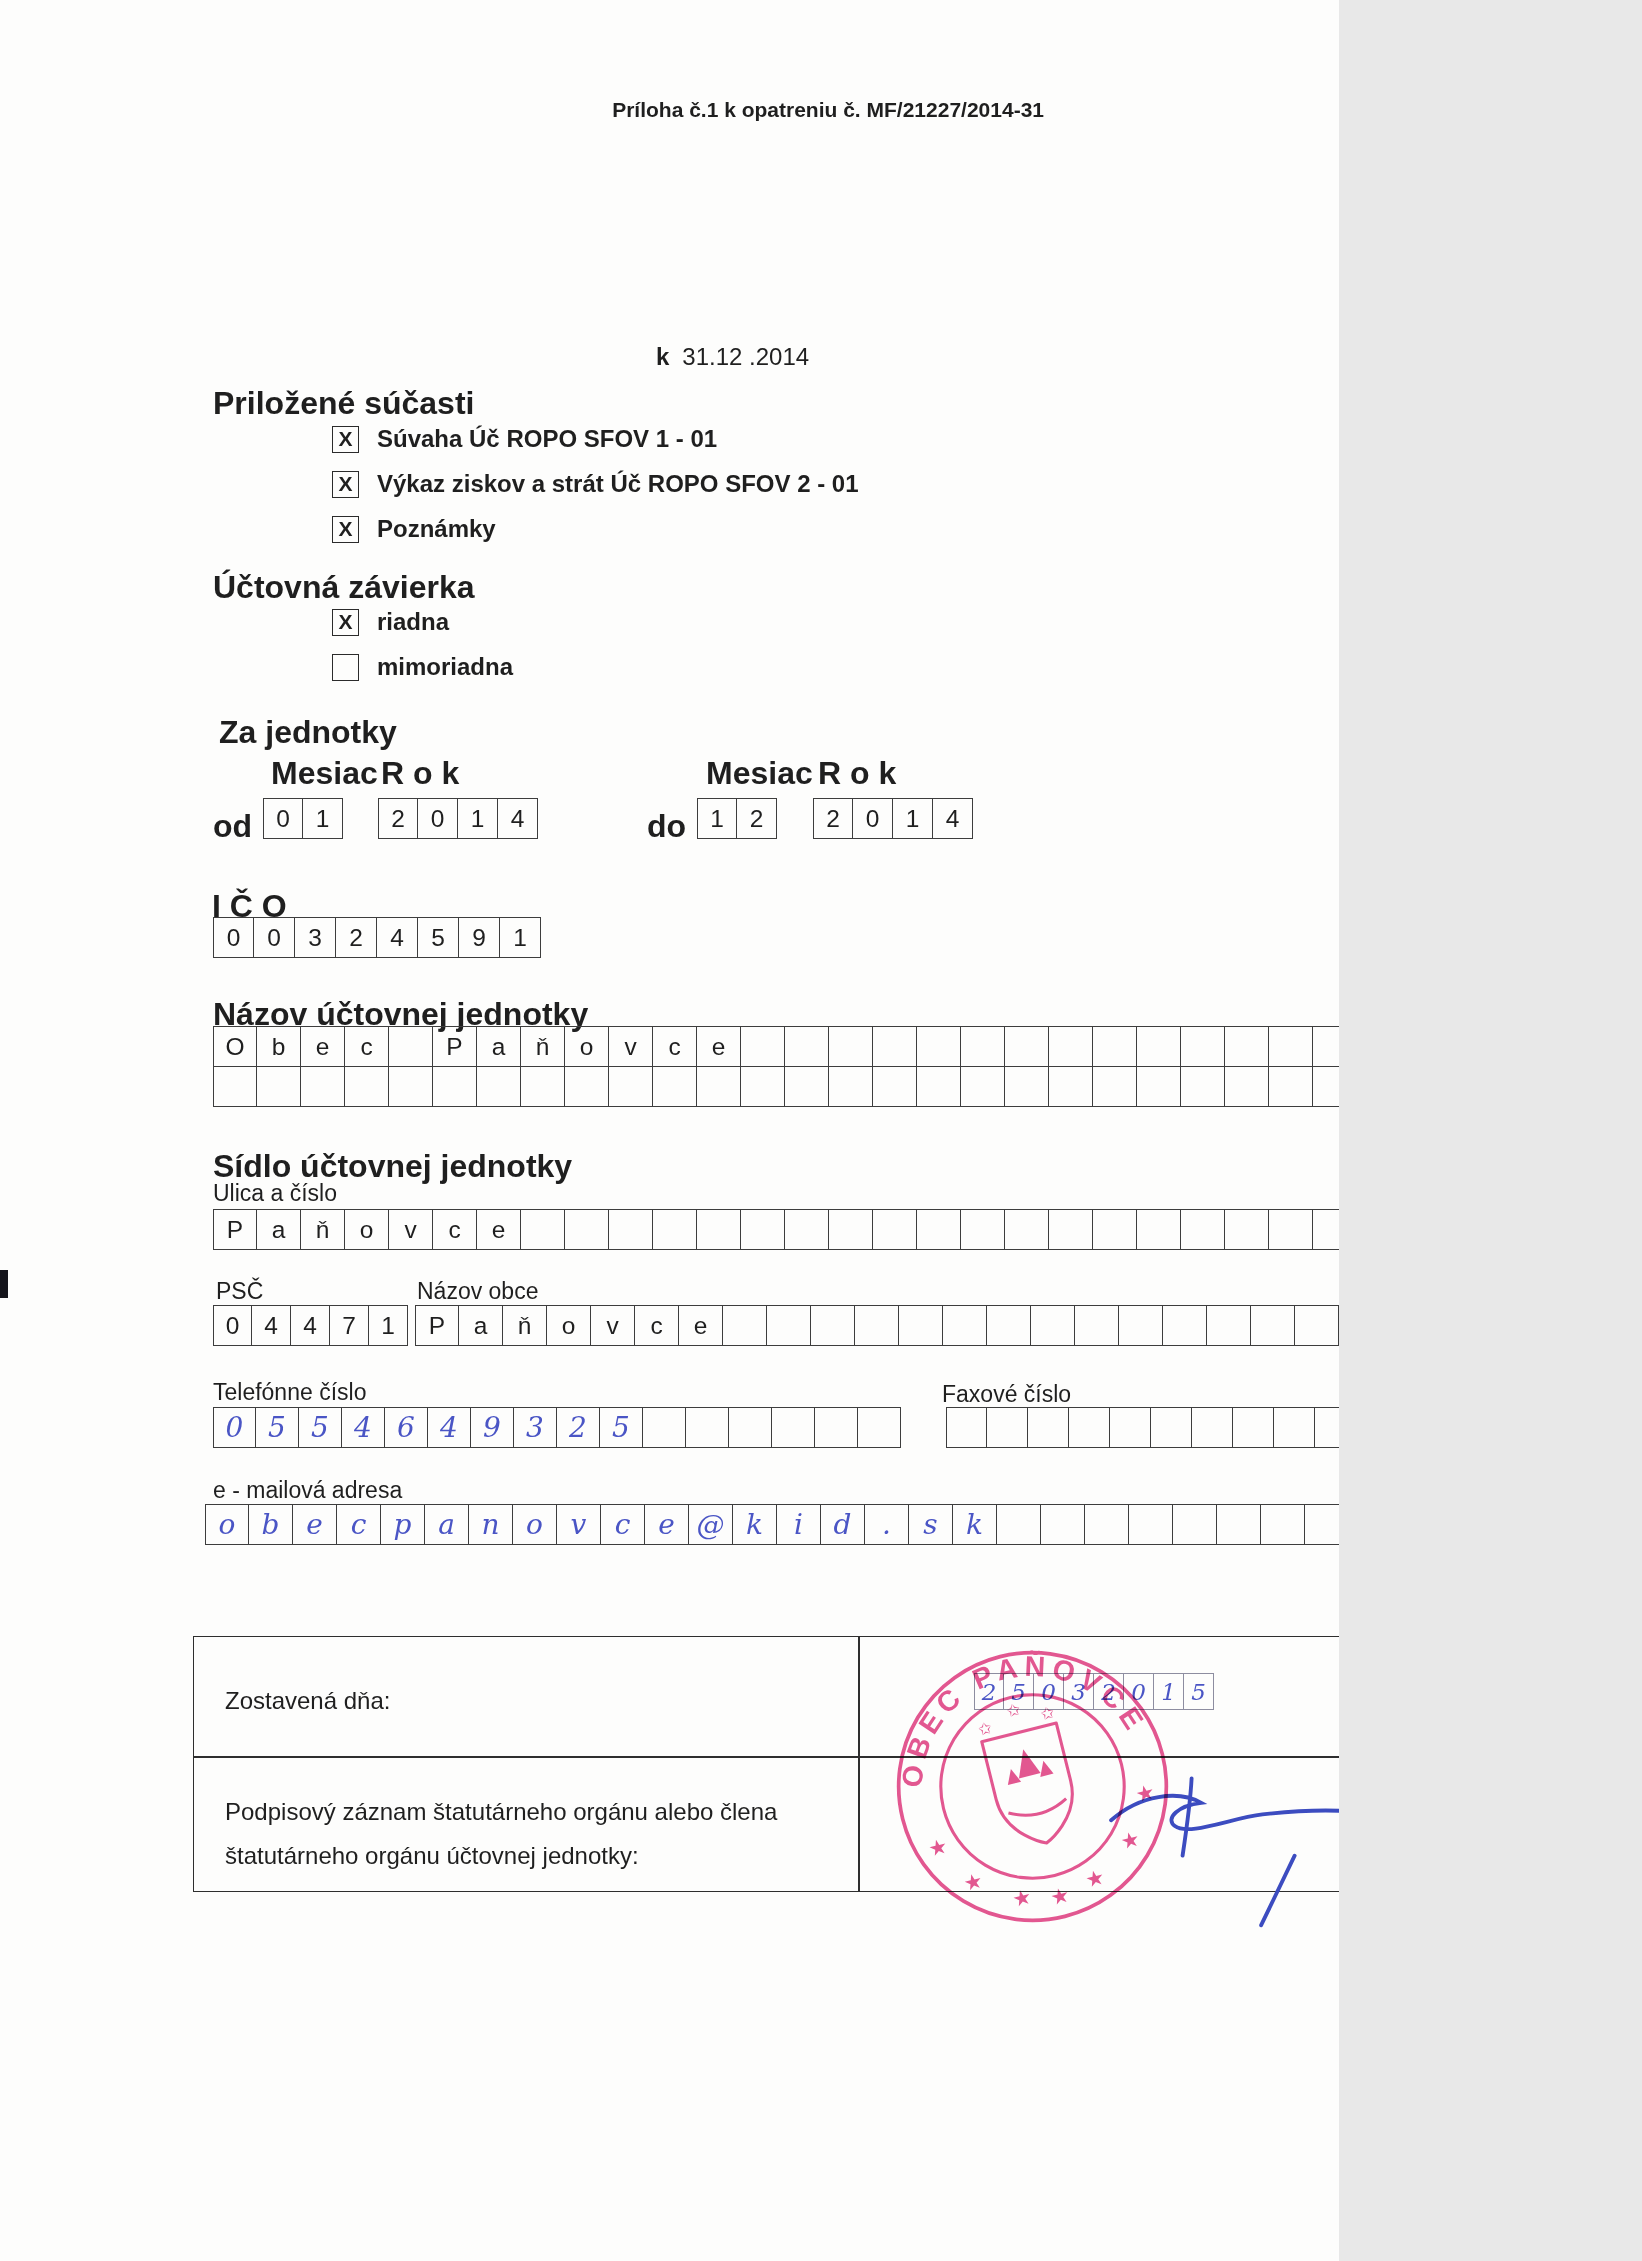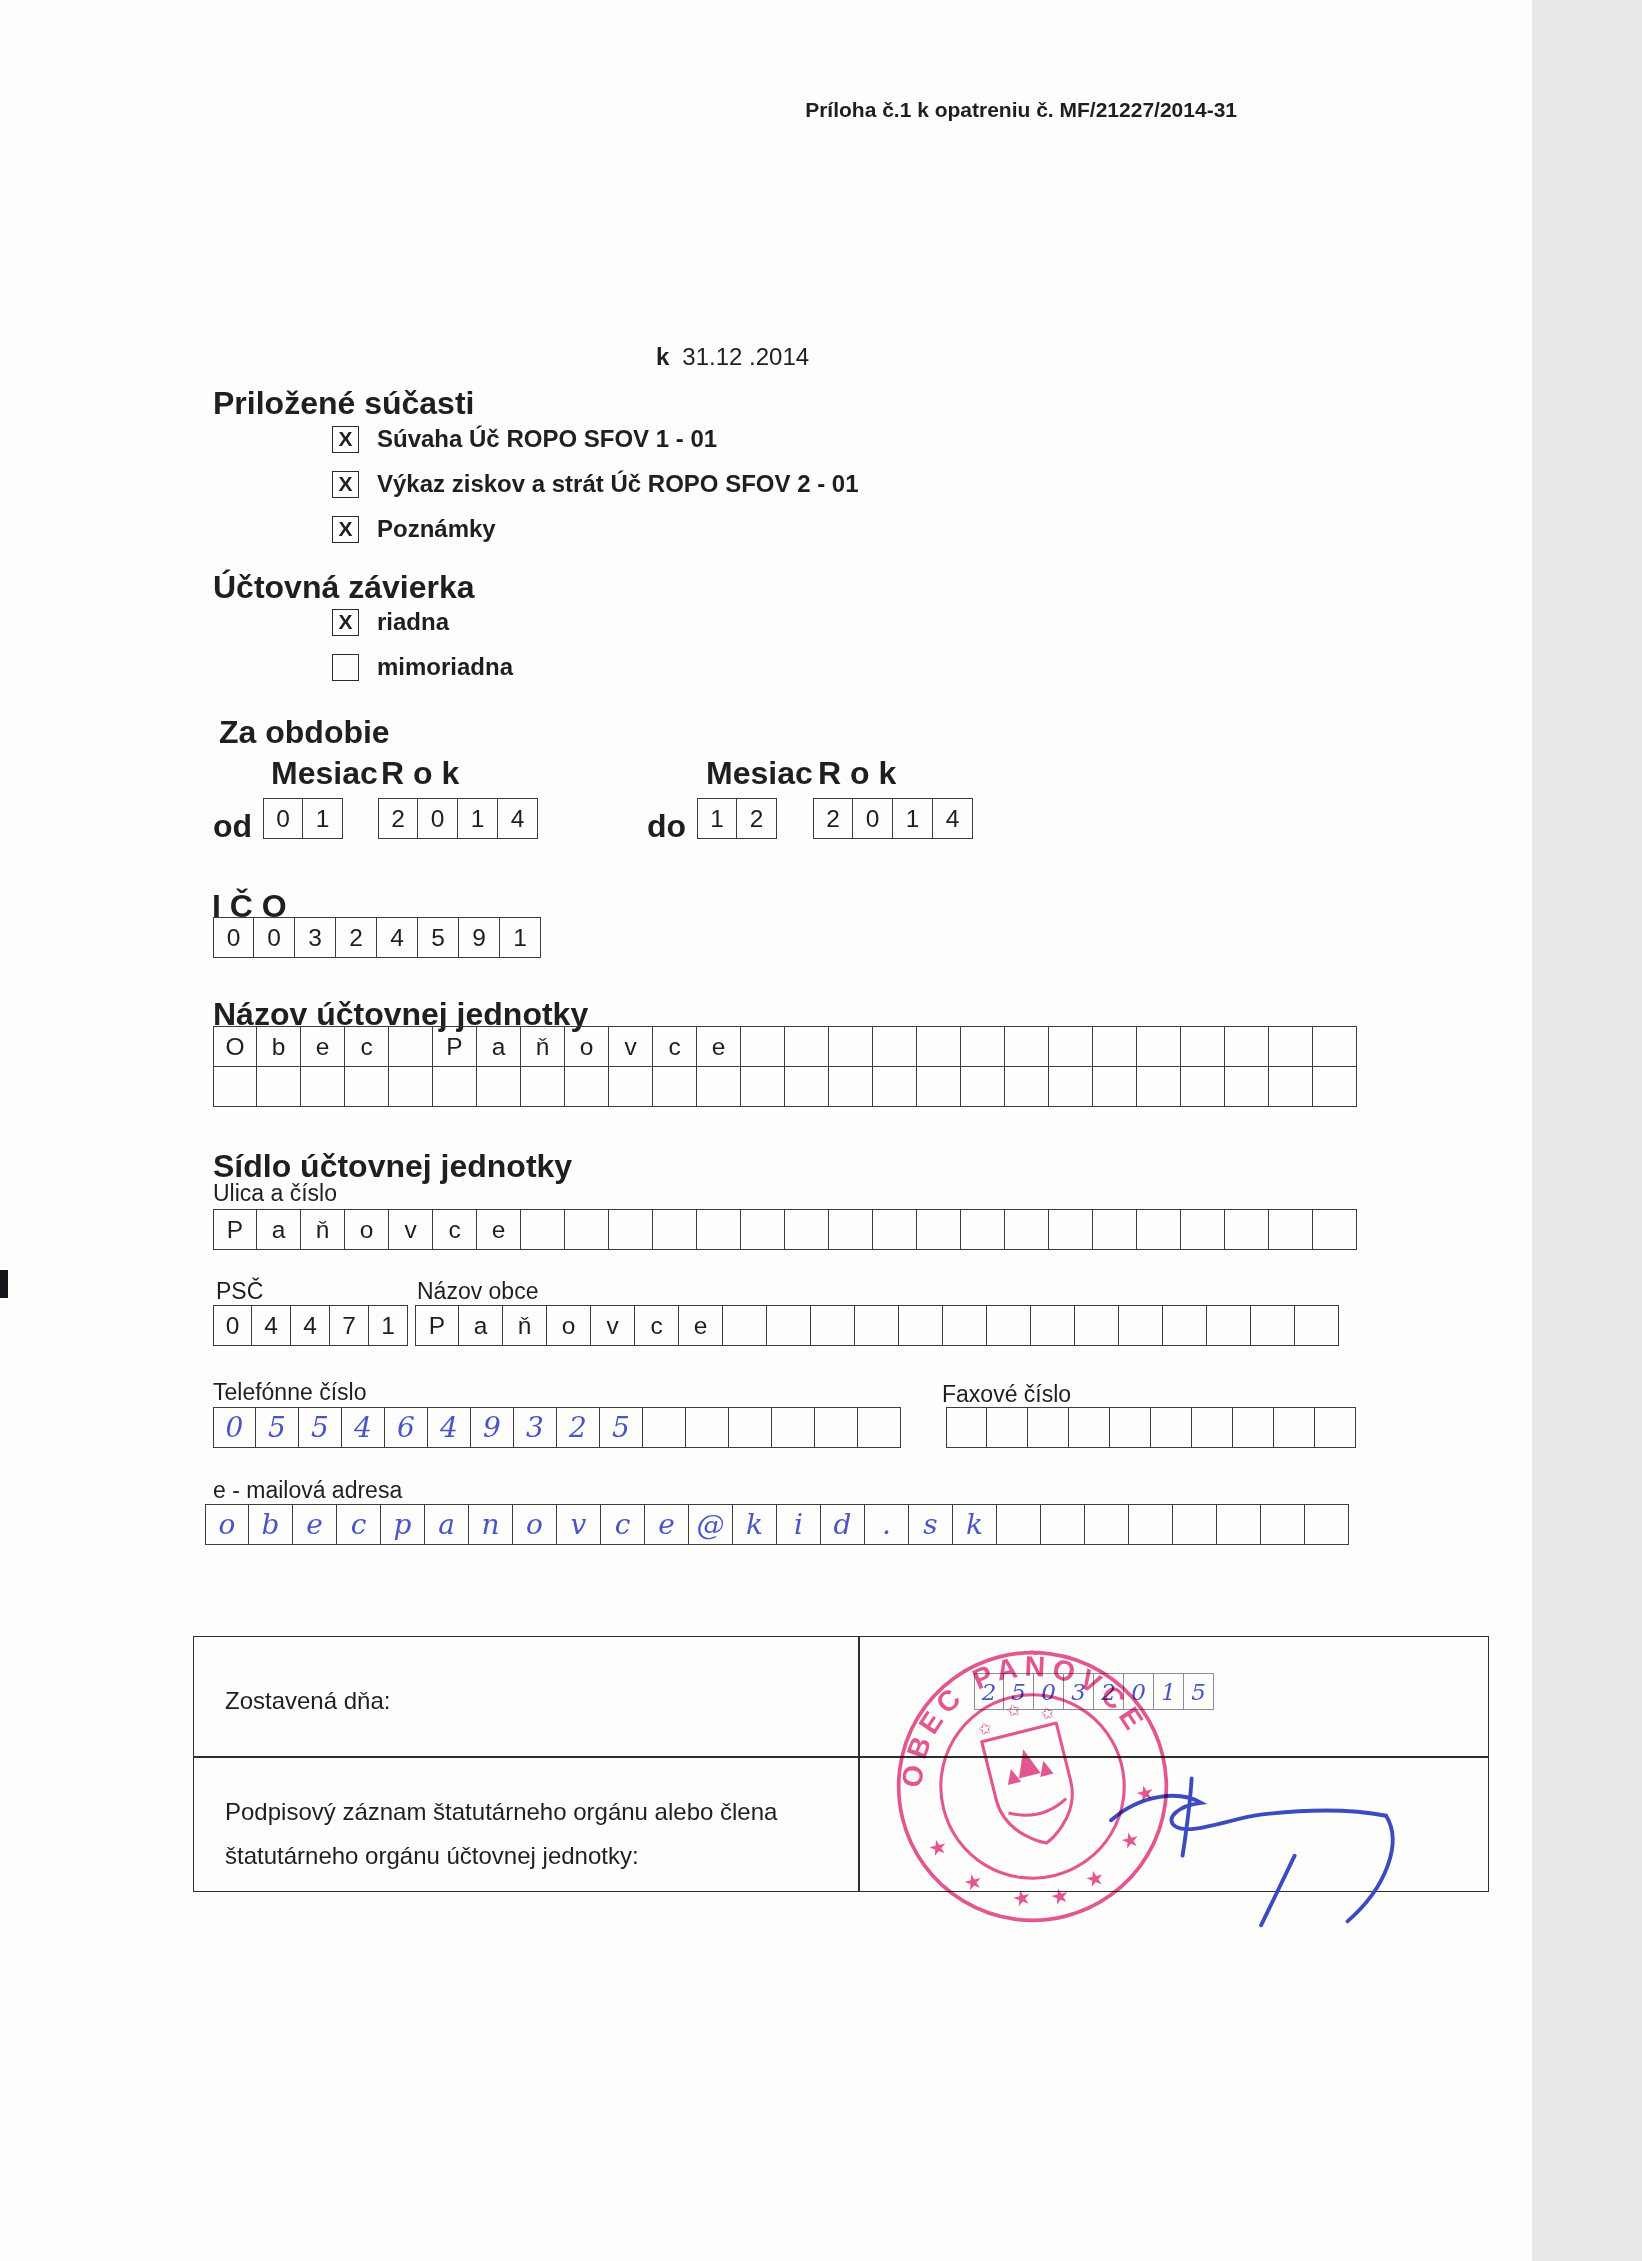--- a/index.html
+++ b/index.html
@@ -1,17 +1,17 @@
 <!DOCTYPE html>
 <html style="font-size:10.3px"><head>
 <meta charset="utf-8">
 <style>
   html,body { margin:0; padding:0; background:#e8e8e8; }
   .page {
-    position:relative; width:1532px; height:2261px; background:#fdfdfc;
+    position:relative; width:1339px; height:2261px; background:#fdfdfc;
     font-family:"Liberation Sans", sans-serif; color:#1f1f1f; overflow:hidden;
   }
   .abs { position:absolute; }
 
   .annex { top:98px; right:295px; font-size:21px; font-weight:bold; }
   .title { top:277px; left:0; width:1604px; text-align:center; font-size:32px; font-weight:bold; letter-spacing:0.6px; }
   .asof { top:343px; left:656px; font-size:24px; }
   .asof .k { font-weight:bold; margin-right:13px; }
 
   .heading { font-size:32px; font-weight:bold; }
@@ -89,21 +89,21 @@
       </div>
     <div class="lbl">riadna</div>
   </div>
   <div class="checkrow" style="left:332px; top:653px;">
     <div class="checkbox">
         <span></span>
       </div>
     <div class="lbl">mimoriadna</div>
   </div>
 
-  <div class="abs heading" style="left:219px; top:714px;">Za obdobie</div>
+  <div class="abs heading" style="left:219px; top:714px;">Za jednotky</div>
 
   <div class="abs heading" style="left:271px; top:755px;">Mesiac</div>
   <div class="abs heading" style="left:381px; top:755px;">R o k</div>
   <div class="abs heading" style="left:706px; top:755px;">Mesiac</div>
   <div class="abs heading" style="left:818px; top:755px;">R o k</div>
 
   <div class="abs heading" style="left:213px; top:808px;">od</div>
   <div class="grid w62" style="left:263px; top:798px;">
       <div class="cell">0</div>
       <div class="cell">1</div>

